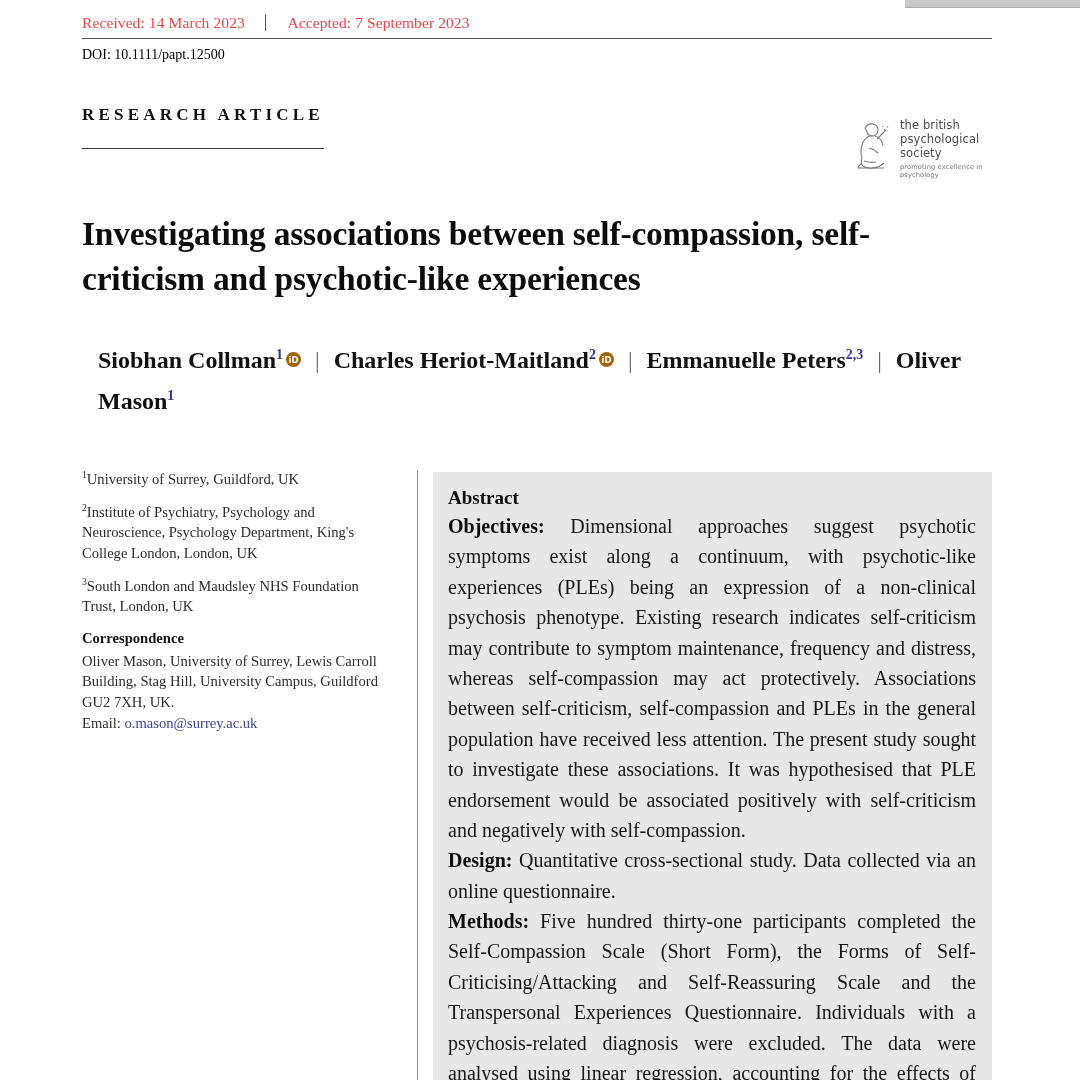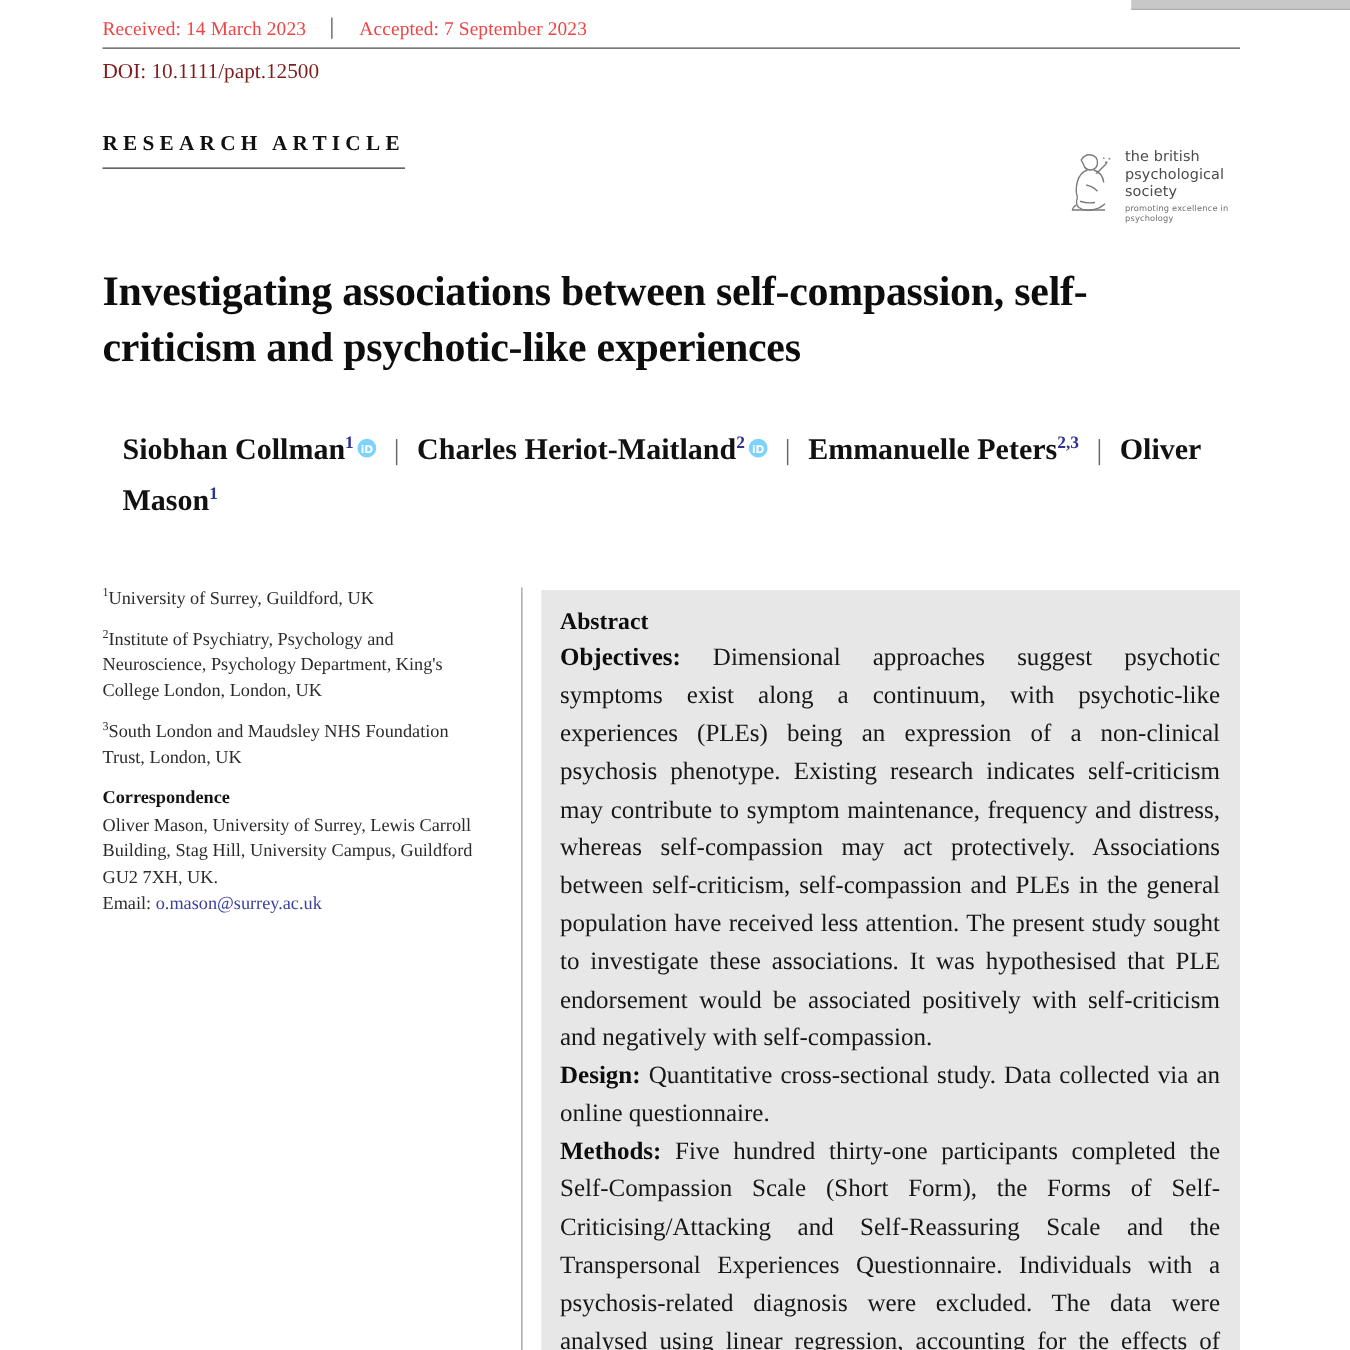--- a/index.html
+++ b/index.html
@@ -60,34 +60,34 @@
     top: 38px;
     width: 910px;
     height: 0;
     border-top: 1.6px solid #4d4d4d;
   }
 
   .doi {
     position: absolute;
     left: 82px;
     top: 47px;
-    font-size: 17px;
-    color: #7f1d1d;
+    font-size: 14px;
+    color: #000000;
   }
 
   
   .article-type {
     position: absolute;
     left: 82px;
     top: 105px;
     font-size: 17px;
     font-weight: bold;
     letter-spacing: 4.2px;
     color: #111;
-    padding-bottom: 9px;
+    padding-bottom: 23px;
     border-bottom: 1.8px solid #333;
     display: inline-block;
   }
 
   
   .logo {
     position: absolute;
     right: 79px;
     top: 70px;
     width: 150px;
@@ -141,21 +141,21 @@
     font-size: 0.58em;
     vertical-align: super;
     color: #2e3192;
     font-weight: bold;
   }
   .orcid {
     display: inline-block;
     width: 15px;
     height: 15px;
     border-radius: 50%;
-    background: #7dd3fc;
+    background: #a16207;
     vertical-align: 1px;
     margin-left: 3px;
     position: relative;
     text-align: right;
   }
   .orcid svg { display: block; }
   .auth-sep {
     display: inline-block;
     color: #666;
     font-weight: normal;

